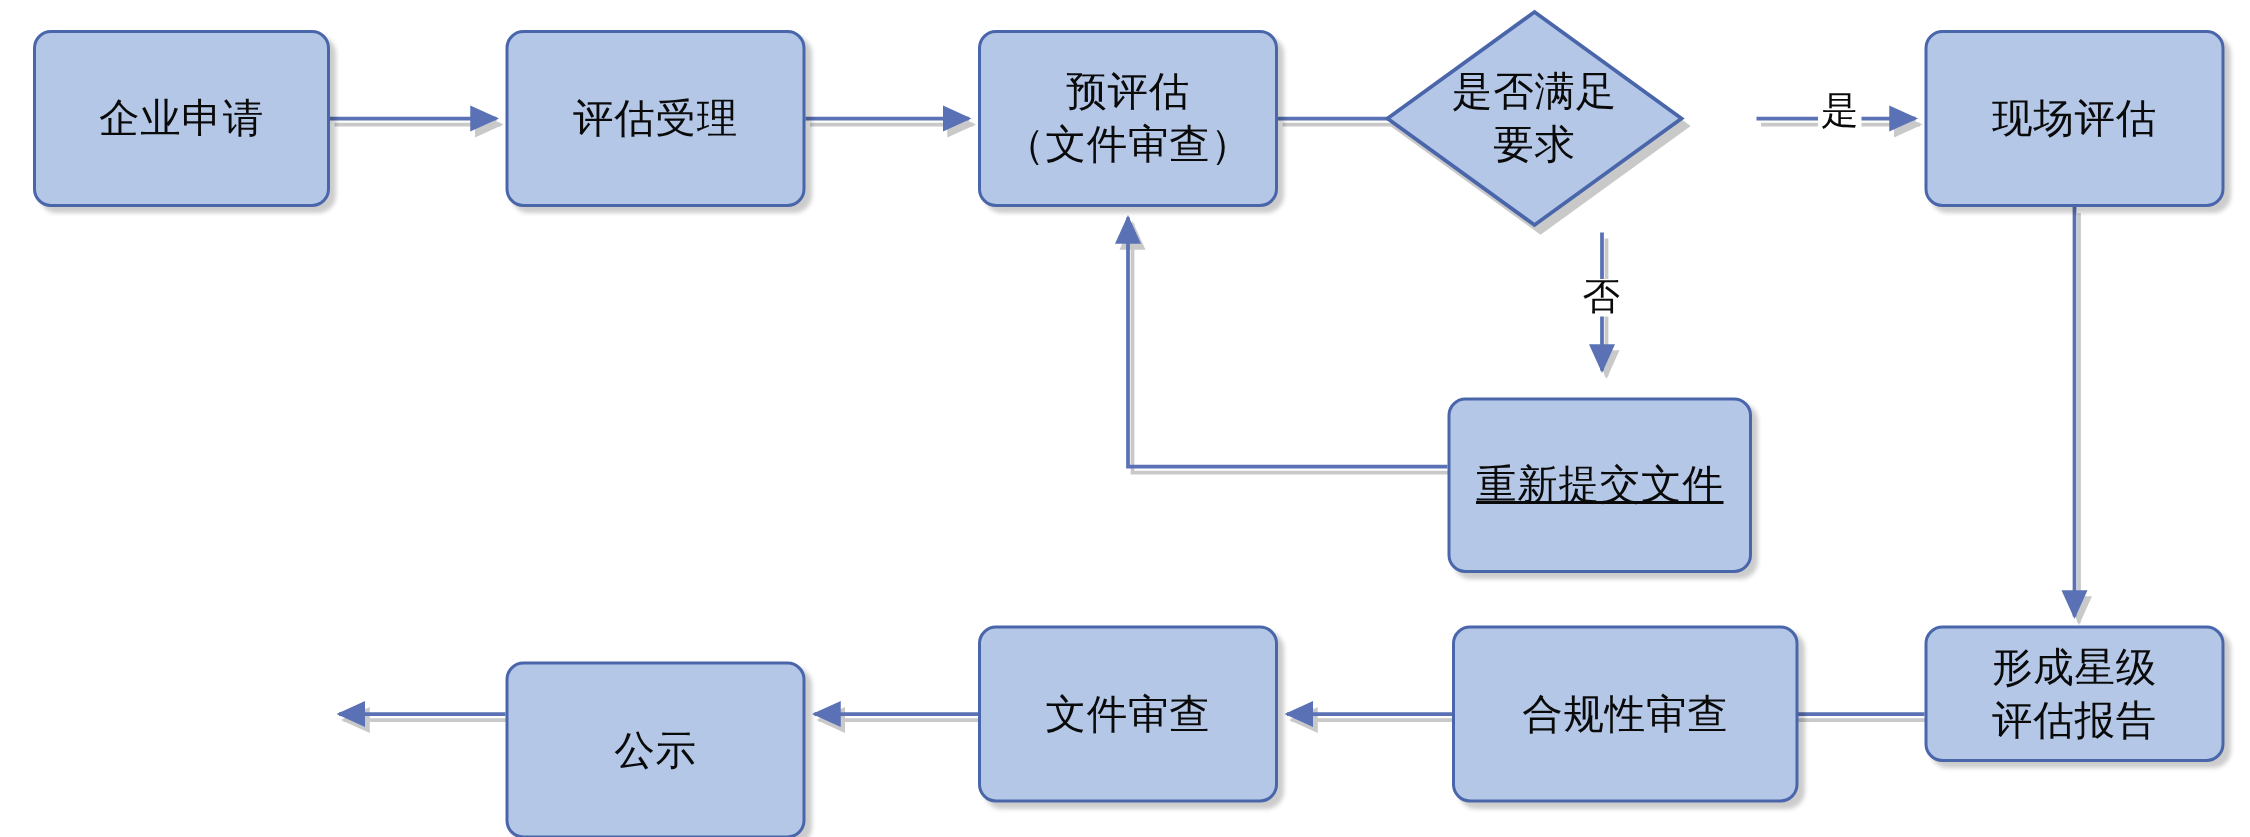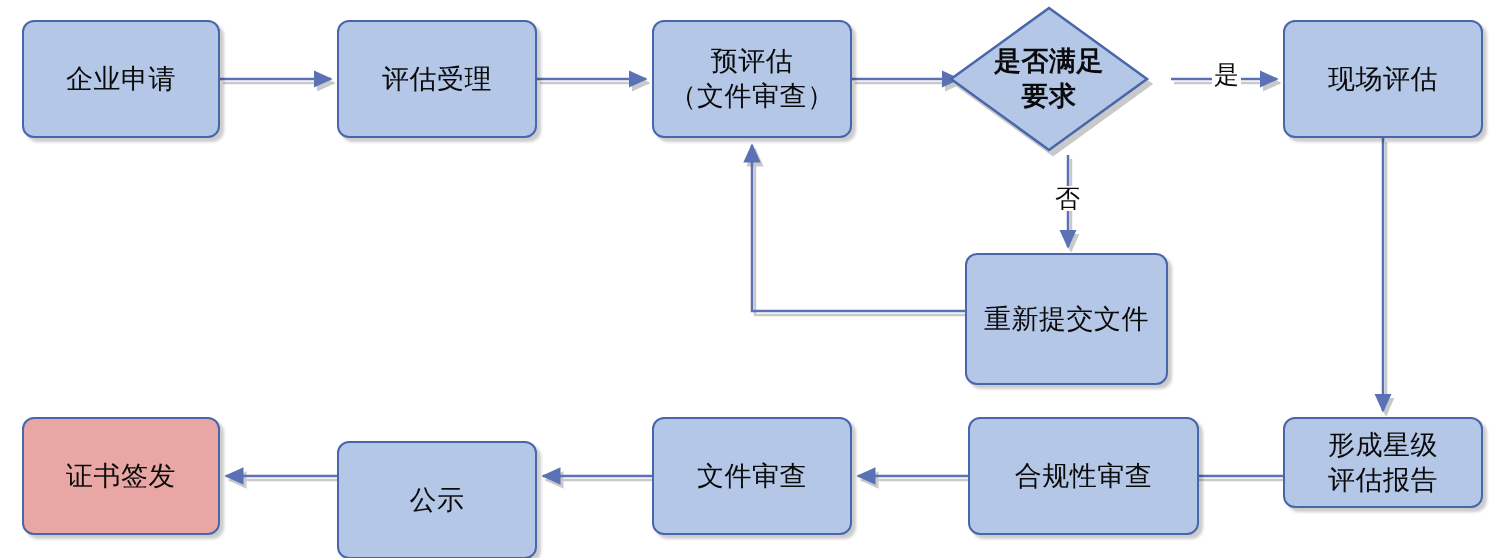--- a/index.html
+++ b/index.html
@@ -130,55 +130,52 @@
 
   <div class="node" style="left:652px; top:20px;  width:200px; height:118px;">
     <span class="node-label">预评估
 （文件审查）</span>
   </div>
 
   <div class="node" style="left:337px; top:20px;  width:200px; height:118px;">
     <span class="node-label">评估受理</span>
   </div>
 
-  <div class="diamond" style="left:946px; top:3px; width:206px; height:152px;font-weight:bold;">
+  <div class="diamond" style="left:920px; top:3px; width:206px; height:152px;">
     <svg width="206" height="152" viewBox="0 0 206 152" style="position:absolute;left:0;top:0;overflow:visible;">
       <path d="M 103 5 L 201 76 L 103 147 L 5 76 Z" fill="#c9c9c9" stroke="#c9c9c9" stroke-width="2.5" transform="translate(4,5)"></path>
       <path d="M 103 5 L 201 76 L 103 147 L 5 76 Z" fill="#b4c7e7" stroke="#4a66ab" stroke-width="2.5"></path>
     </svg>
     <span class="dia-text">是否满足
 要求</span>
   </div>
 
   <div class="node" style="left:1283px; top:20px; width:200px; height:118px;align-items:center;">
     <span class="node-label">现场评估</span>
   </div>
 
-  <div class="node" style="left:965px; top:253px; width:203px; height:132px;">
+  <div class="node" style="left:965px; top:265px; width:203px; height:117px;text-decoration:underline;">
     <span class="node-label">重新提交文件</span>
   </div>
 
   <div class="node" style="left:1283px; top:417px; width:200px; height:91px;">
     <span class="node-label">形成星级
 评估报告</span>
   </div>
 
   <div class="node" style="left:968px; top:417px; width:231px; height:118px;">
     <span class="node-label">合规性审查</span>
   </div>
 
   <div class="node" style="left:652px; top:417px; width:200px; height:118px;">
     <span class="node-label">文件审查</span>
   </div>
 
   <div class="node" style="left:337px; top:417px; width:200px; height:118px;margin-top:24px;">
     <span class="node-label">公示</span>
   </div>
 
-  <div class="node accent" style="left:22px; top:417px; width:198px; height:118px;">
-    <span class="node-label">证书签发</span>
-  </div>
 
   <div class="edge-label" style="left:1212px; top:62px;">是</div>
 
   <div class="edge-label" style="left:1053px; top:186px;">否</div>
 
 </div>
 
 </body></html>

